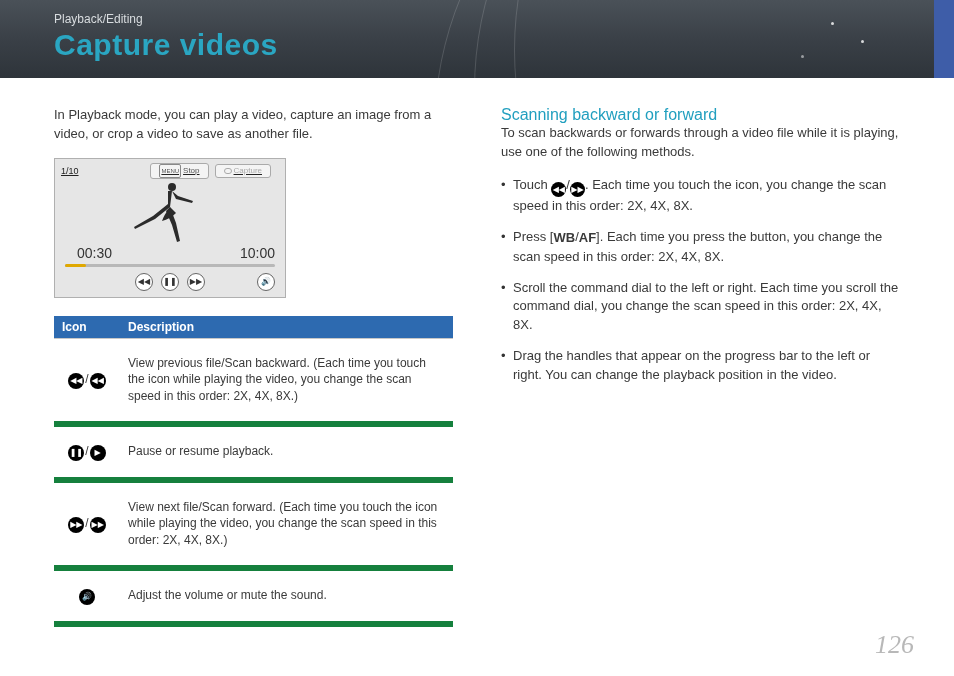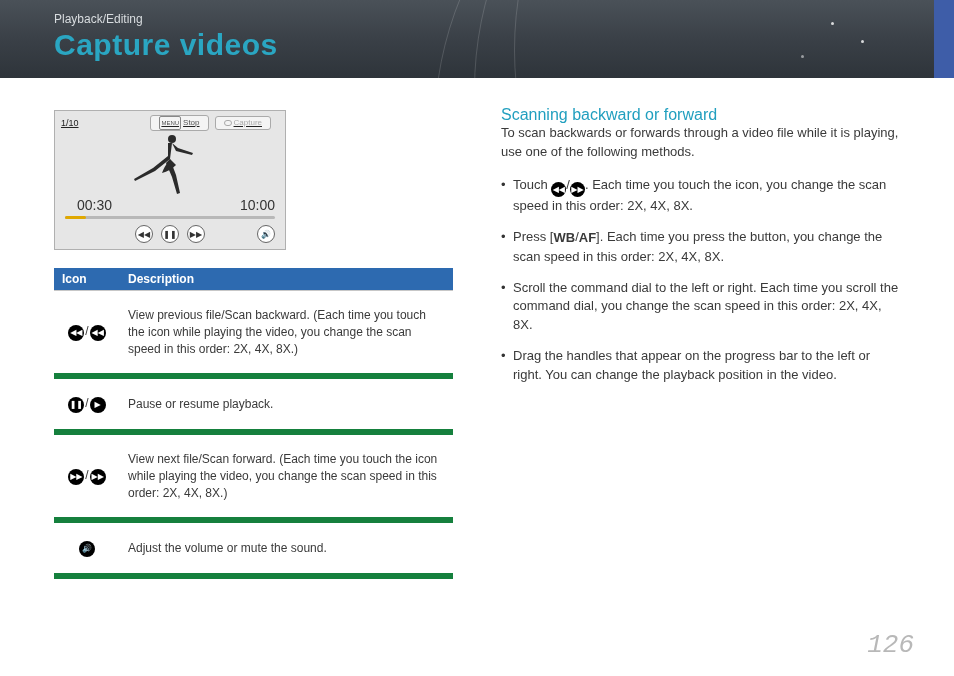--- a/index.html
+++ b/index.html
@@ -213,21 +213,21 @@
     justify-content: center;
     font-size: 8px;
     margin: 0 1px;
   }
   .page-num {
     position: absolute;
     bottom: 16px; right: 40px;
     font-size: 26px;
     font-style: italic;
     color: #b8b8b8;
-    font-family: Liberation Mono, monospace;
+    font-family: Liberation Serif, serif;
   }
   .side-tab {
     position: absolute;
     top: 0; right: 0;
     width: 20px; height: 78px;
     background: #3e5da8;
   }
 </style>
 </head>
 <body>
@@ -241,20 +241,21 @@
   <div class="glint" style="top:55px; right:150px; opacity:0.5;"></div>
 </div>
 <div class="side-tab"></div>
 
 <div class="breadcrumb">Playback/Editing</div>
 <div class="page-title">Capture videos</div>
 
 <div class="content">
 
   <div class="col">
+    <p class="body-text">In Playback mode, you can play a video, capture an image from a video, or crop a video to save as another file.</p>
 
     <div class="video-preview">
       <div class="vp-topbar">
         <span>1/10</span>
         <span class="right">
           <span class="vp-btn">
             <span style="font-size:6px;border:1px solid #888;padding:0 1px;border-radius:2px;">MENU</span>
             <span>Stop</span>
           </span>
           <span class="vp-btn" style="color:#aaa;">

